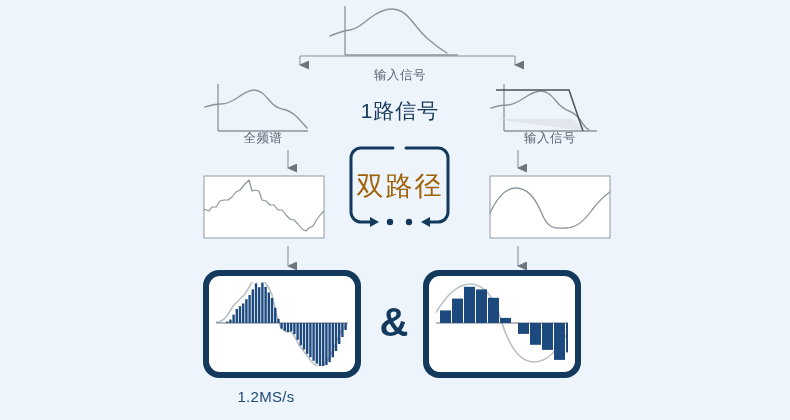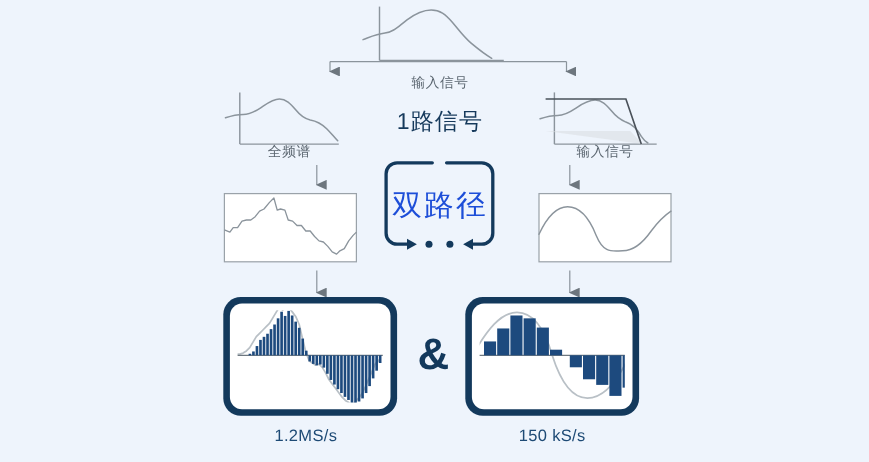--- a/index.html
+++ b/index.html
@@ -50,21 +50,21 @@
     font-weight: bold;
     line-height: 40px;
   }
   .lbl-rate {
     color: #1d4a75;
     font-size: 15px;
     letter-spacing: 0.3px;
   }
   .center-word {
     position: absolute;
-    color: #1d4ed8;
+    color: #a16207;
     font-size: 27px;
     letter-spacing: 2px;
     white-space: nowrap;
     text-align: center;
   }
 </style>
 </head>
 <body>
 
 <div id="stage">
@@ -235,16 +235,15 @@
 
   <div class="lbl" style="left:208px; top:131px; width:110px;">全频谱</div>
 
   <div class="lbl" style="left:490px; top:131px; width:120px;">输入信号</div>
 
   <div class="center-word" style="left:340px; top:168px; width:120px;">双路径</div>
 
 
   <div class="lbl-amp" style="position:absolute; left:374px; top:302px; width:40px; text-align:center;">&amp;</div>
 
-  <div class="lbl lbl-rate" style="left:218px; top:389px; width:120px;">1.2MS/s</div>
-  <div class="lbl lbl-rate" style="left:442px; top:389px; width:120px;">150 kS/s</div>
+  <div class="lbl lbl-rate" style="left:206px; top:389px; width:120px;">1.2MS/s</div>
 
 </div>
 
 </body></html>

